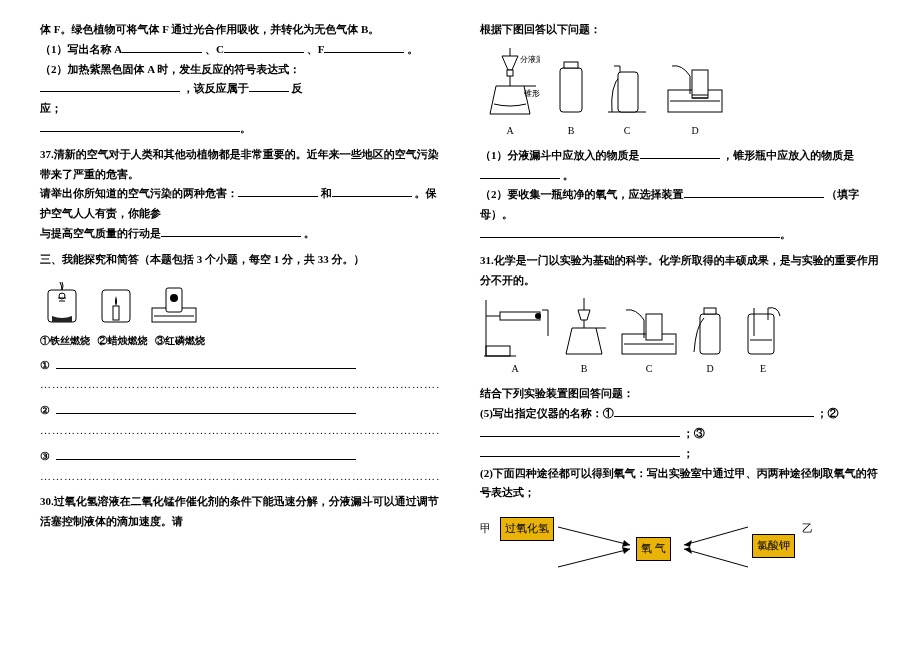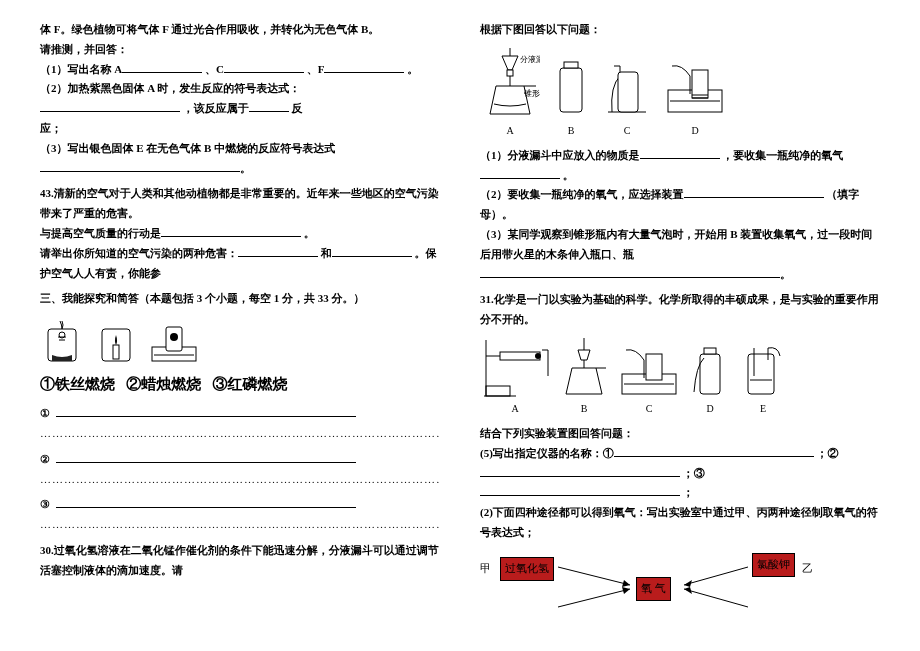--- a/index.html
+++ b/index.html
@@ -48,70 +48,66 @@
     margin: 6px 0;
   }
   .fig-row.center { justify-content: flex-start; }
   .appa { display:flex; flex-direction:column; align-items:center; font-size:10px; }
   .appa svg { display:block; }
   .boxword {
     display:inline-block;
     border:1px solid #000;
     padding:1px 4px;
     font-size:10px;
-    background:#b91c1c;
+    background:#eab308;
   }
   .reaction-diagram {
     position: relative;
     width: 340px;
     height: 80px;
     margin: 4px 0;
   }
   .reaction-diagram .lab { position:absolute; font-size:11px; }
   .reaction-diagram svg { position:absolute; top:0; left:0; }
-  .caption { font-size:15px; }
+  .caption { font-size:10px; }
   .num-list .n { display:inline-block; width:16px; }
 </style>
 </head>
 <body>
 
 <div class="columns">
 
   <div class="col">
     <div class="line">体 F。绿色植物可将气体 F 通过光合作用吸收，并转化为无色气体 B。</div>
-    <div class="line">请推测，并回答：</div>
     <div class="line">
       <span>（1）写出名称 A</span><span class="blank md"></span>
       <span>、C</span><span class="blank md"></span>
       <span>、F</span><span class="blank md"></span>
       <span>。</span>
     </div>
     <div class="line">
       <span>（2）加热紫黑色固体 A 时，发生反应的符号表达式：</span><span class="blank lg"></span>
       <span>，该反应属于</span><span class="blank sm"></span>
       <span>反</span>
     </div>
     <div class="line">应；</div>
     <div class="line">
-      <span>（3）写出银色固体 E 在无色气体 B 中燃烧的反应符号表达式</span>
-    </div>
-    <div class="line">
       <span class="blank xl"></span><span>。</span>
     </div>
 
     <div class="section-gap"></div>
-    <div class="line">43.清新的空气对于人类和其他动植物都是非常重要的。近年来一些地区的空气污染带来了严重的危害。</div>
-    <div class="line">
-      <span>与提高空气质量的行动是</span><span class="blank lg"></span>
-      <span>。</span>
-    </div>
+    <div class="line">37.清新的空气对于人类和其他动植物都是非常重要的。近年来一些地区的空气污染带来了严重的危害。</div>
     <div class="line">
       <span>请举出你所知道的空气污染的两种危害：</span><span class="blank md"></span>
       <span>和</span><span class="blank md"></span>
       <span>。保护空气人人有责，你能参</span>
+    </div>
+    <div class="line">
+      <span>与提高空气质量的行动是</span><span class="blank lg"></span>
+      <span>。</span>
     </div>
 
     <div class="section-gap"></div>
     <div class="line">三、我能探究和简答（本题包括 3 个小题，每空 1 分，共 33 分。）</div>
 
     <div class="fig-row">
       <div class="appa">
         <svg width="44" height="50" viewBox="0 0 44 50">
           <rect x="8" y="14" width="28" height="32" rx="3" fill="#fff" stroke="#000"></rect>
           <path d="M12 40 Q22 44 32 40 L32 46 L12 46 Z" fill="#222"></path>
@@ -202,28 +198,27 @@
           <rect x="30" y="24" width="16" height="28" fill="#fff" stroke="#000"></rect>
           <path d="M30 52 L46 52 M30 49 L46 49" stroke="#000"></path>
           <path d="M10 20 Q20 18 28 30 L28 48" stroke="#000" fill="none"></path>
         </svg>
         <span>D</span>
       </div>
     </div>
 
     <div class="line">
       <span>（1）分液漏斗中应放入的物质是</span><span class="blank md"></span>
-      <span>，要收集一瓶纯净的氧气</span><span class="blank md"></span>
+      <span>，锥形瓶中应放入的物质是</span><span class="blank md"></span>
       <span>。</span>
     </div>
     <div class="line">
       <span>（2）要收集一瓶纯净的氧气，应选择装置</span><span class="blank lg"></span>
       <span>（填字母）。</span>
     </div>
-    <div class="line">（3）某同学观察到锥形瓶内有大量气泡时，开始用 B 装置收集氧气，过一段时间后用带火星的木条伸入瓶口、瓶</div>
     <div class="line"><span class="blank xxl"></span>。</div>
 
     <div class="section-gap"></div>
     <div class="line">31.化学是一门以实验为基础的科学。化学所取得的丰硕成果，是与实验的重要作用分不开的。</div>
 
     <div class="fig-row center">
       <div class="appa">
         <svg width="70" height="64" viewBox="0 0 70 64">
           <rect x="6" y="50" width="24" height="10" fill="#fff" stroke="#000"></rect>
           <path d="M6 4 L6 60 M4 60 L36 60" stroke="#000"></path>
@@ -295,19 +290,19 @@
         <polygon points="150,42 142,40 144,47" fill="#000"></polygon>
         <line x1="204" y1="38" x2="268" y2="20" stroke="#000"></line>
         <polygon points="204,38 212,33 210,40" fill="#000"></polygon>
         <line x1="204" y1="42" x2="268" y2="60" stroke="#000"></line>
         <polygon points="204,42 210,40 212,47" fill="#000"></polygon>
       </svg>
       <span class="lab" style="left:0;top:12px;">甲</span>
       <span class="boxword lab" style="left:20px;top:10px;">过氧化氢</span>
 
       <span class="boxword lab" style="left:156px;top:30px;">氧 气</span>
-      <span class="boxword lab" style="left:272px;top:6px;">氯酸钾</span>
+      <span class="boxword lab" style="left:272px;top:27px;">氯酸钾</span>
       <span class="lab" style="left:322px;top:12px;">乙</span>
 
     </div>
 
   </div>
 </div>
 
 </body></html>

